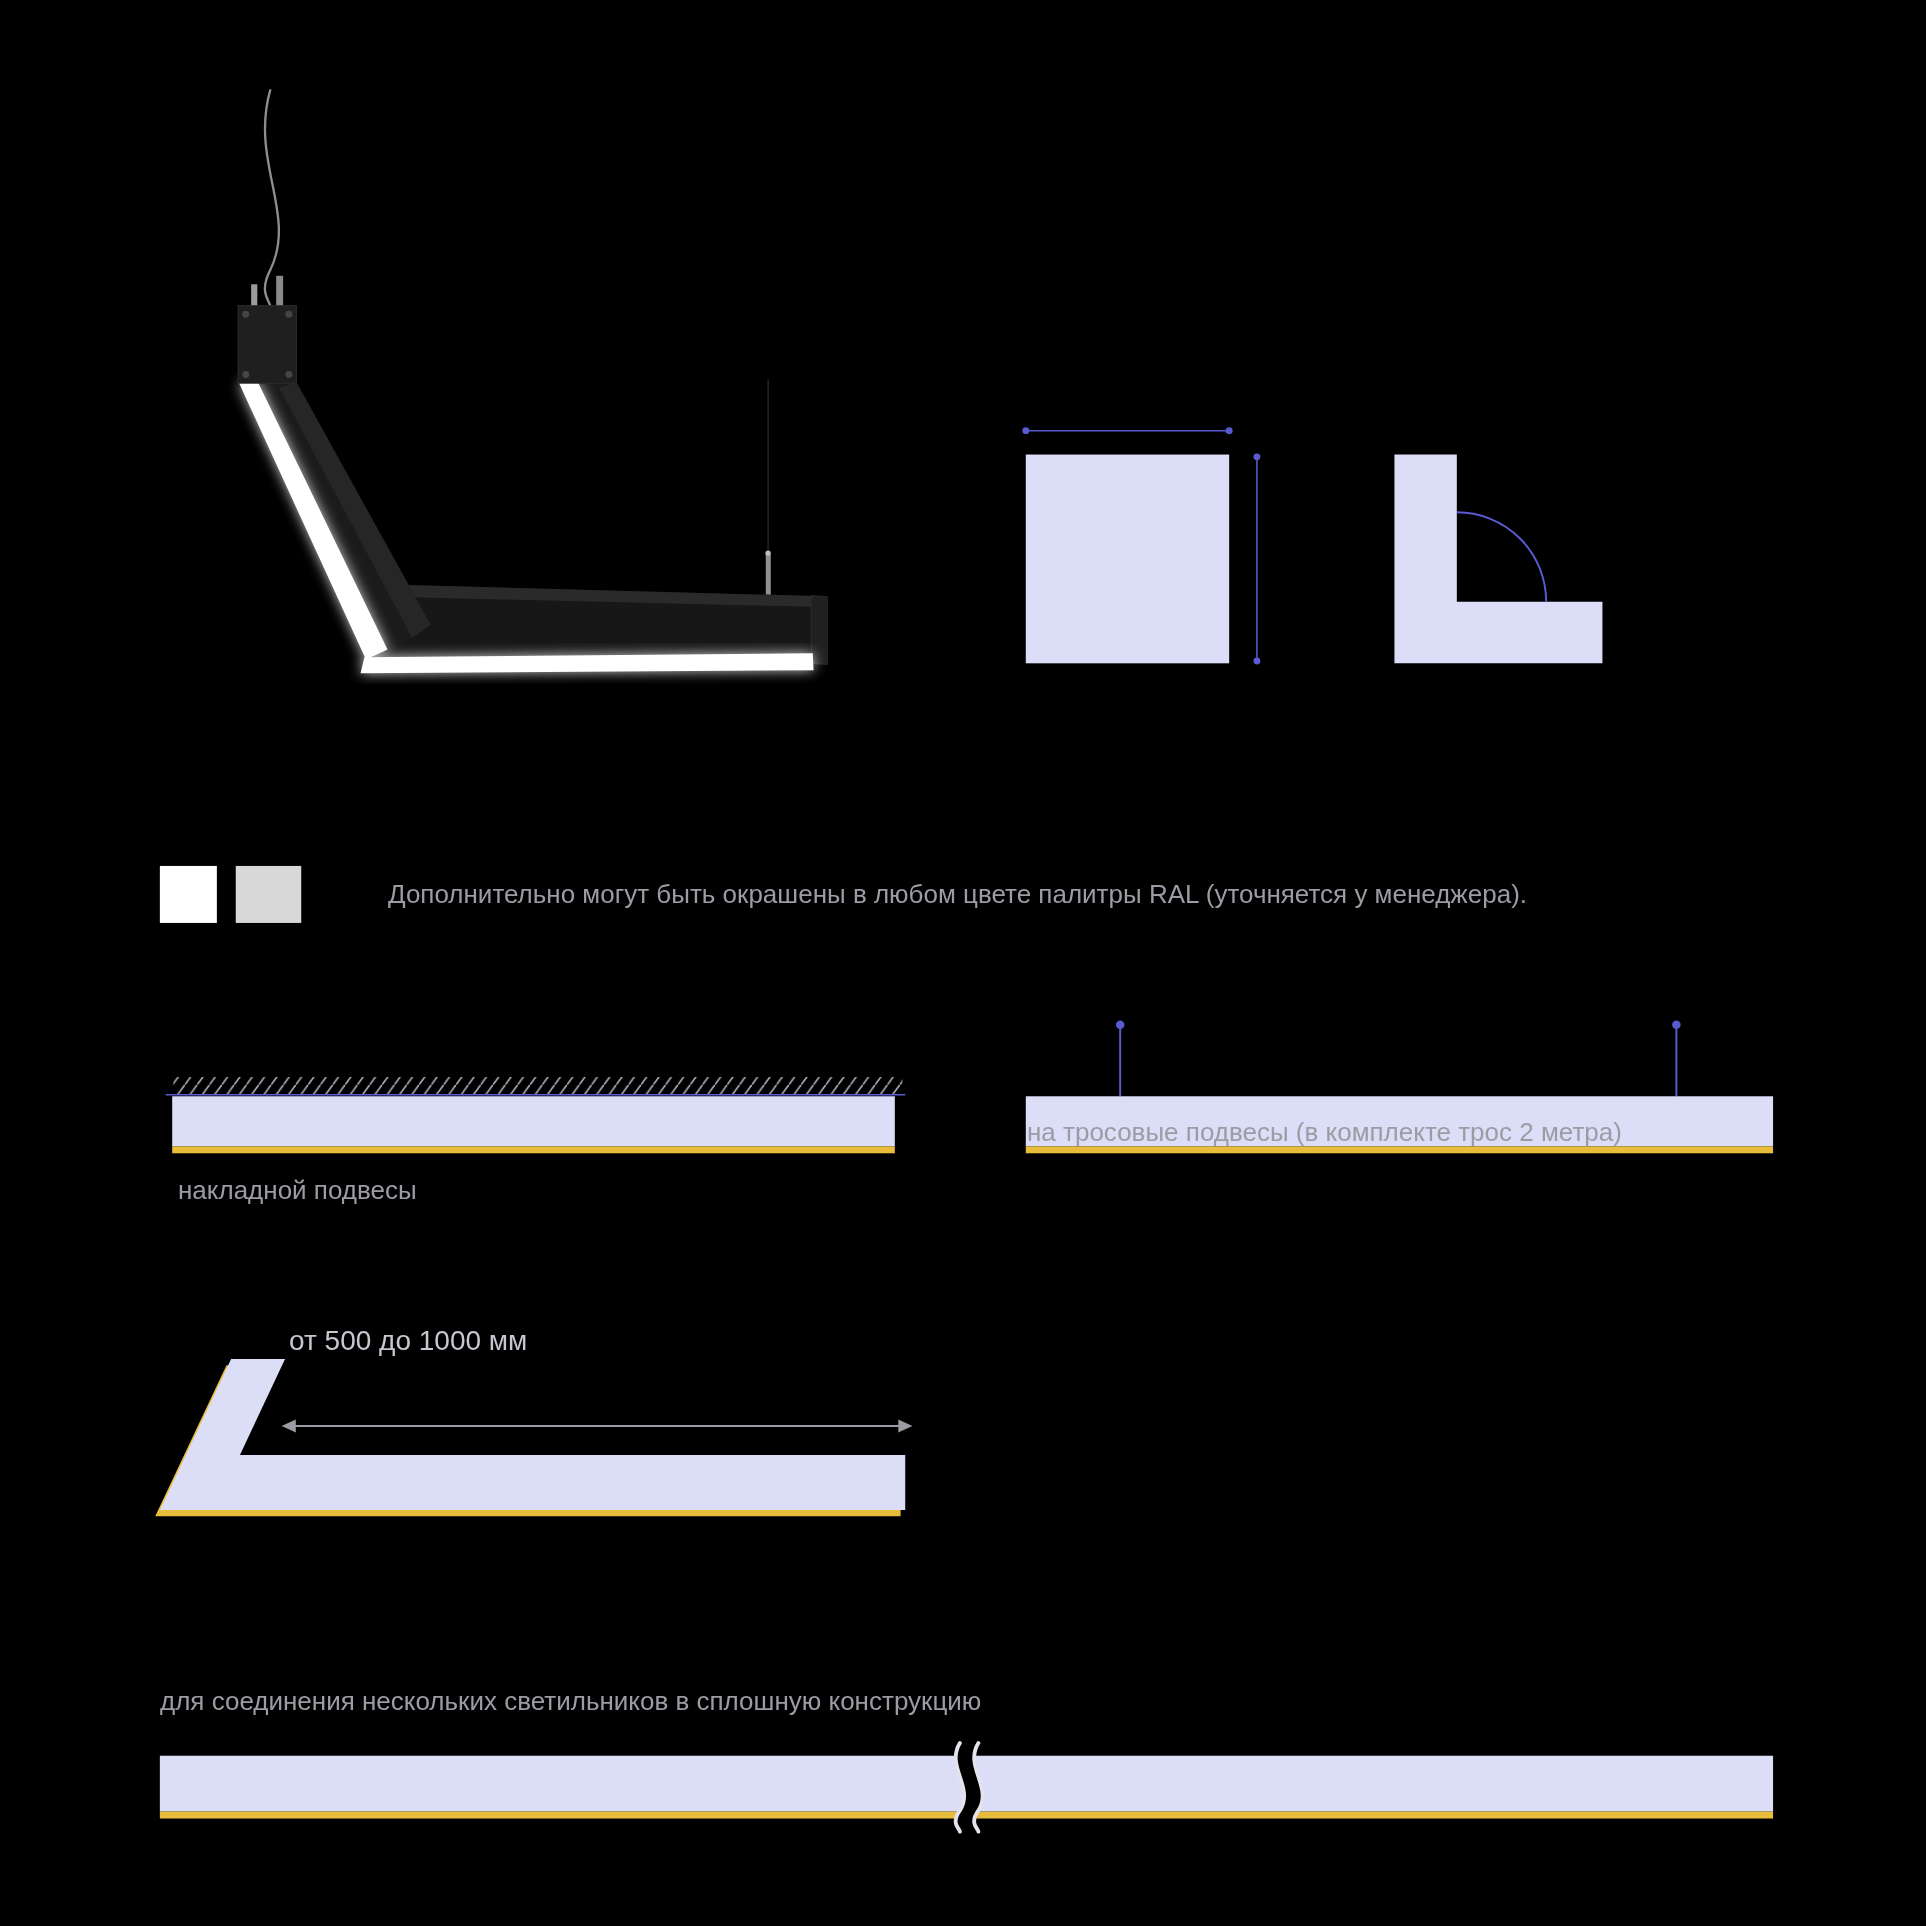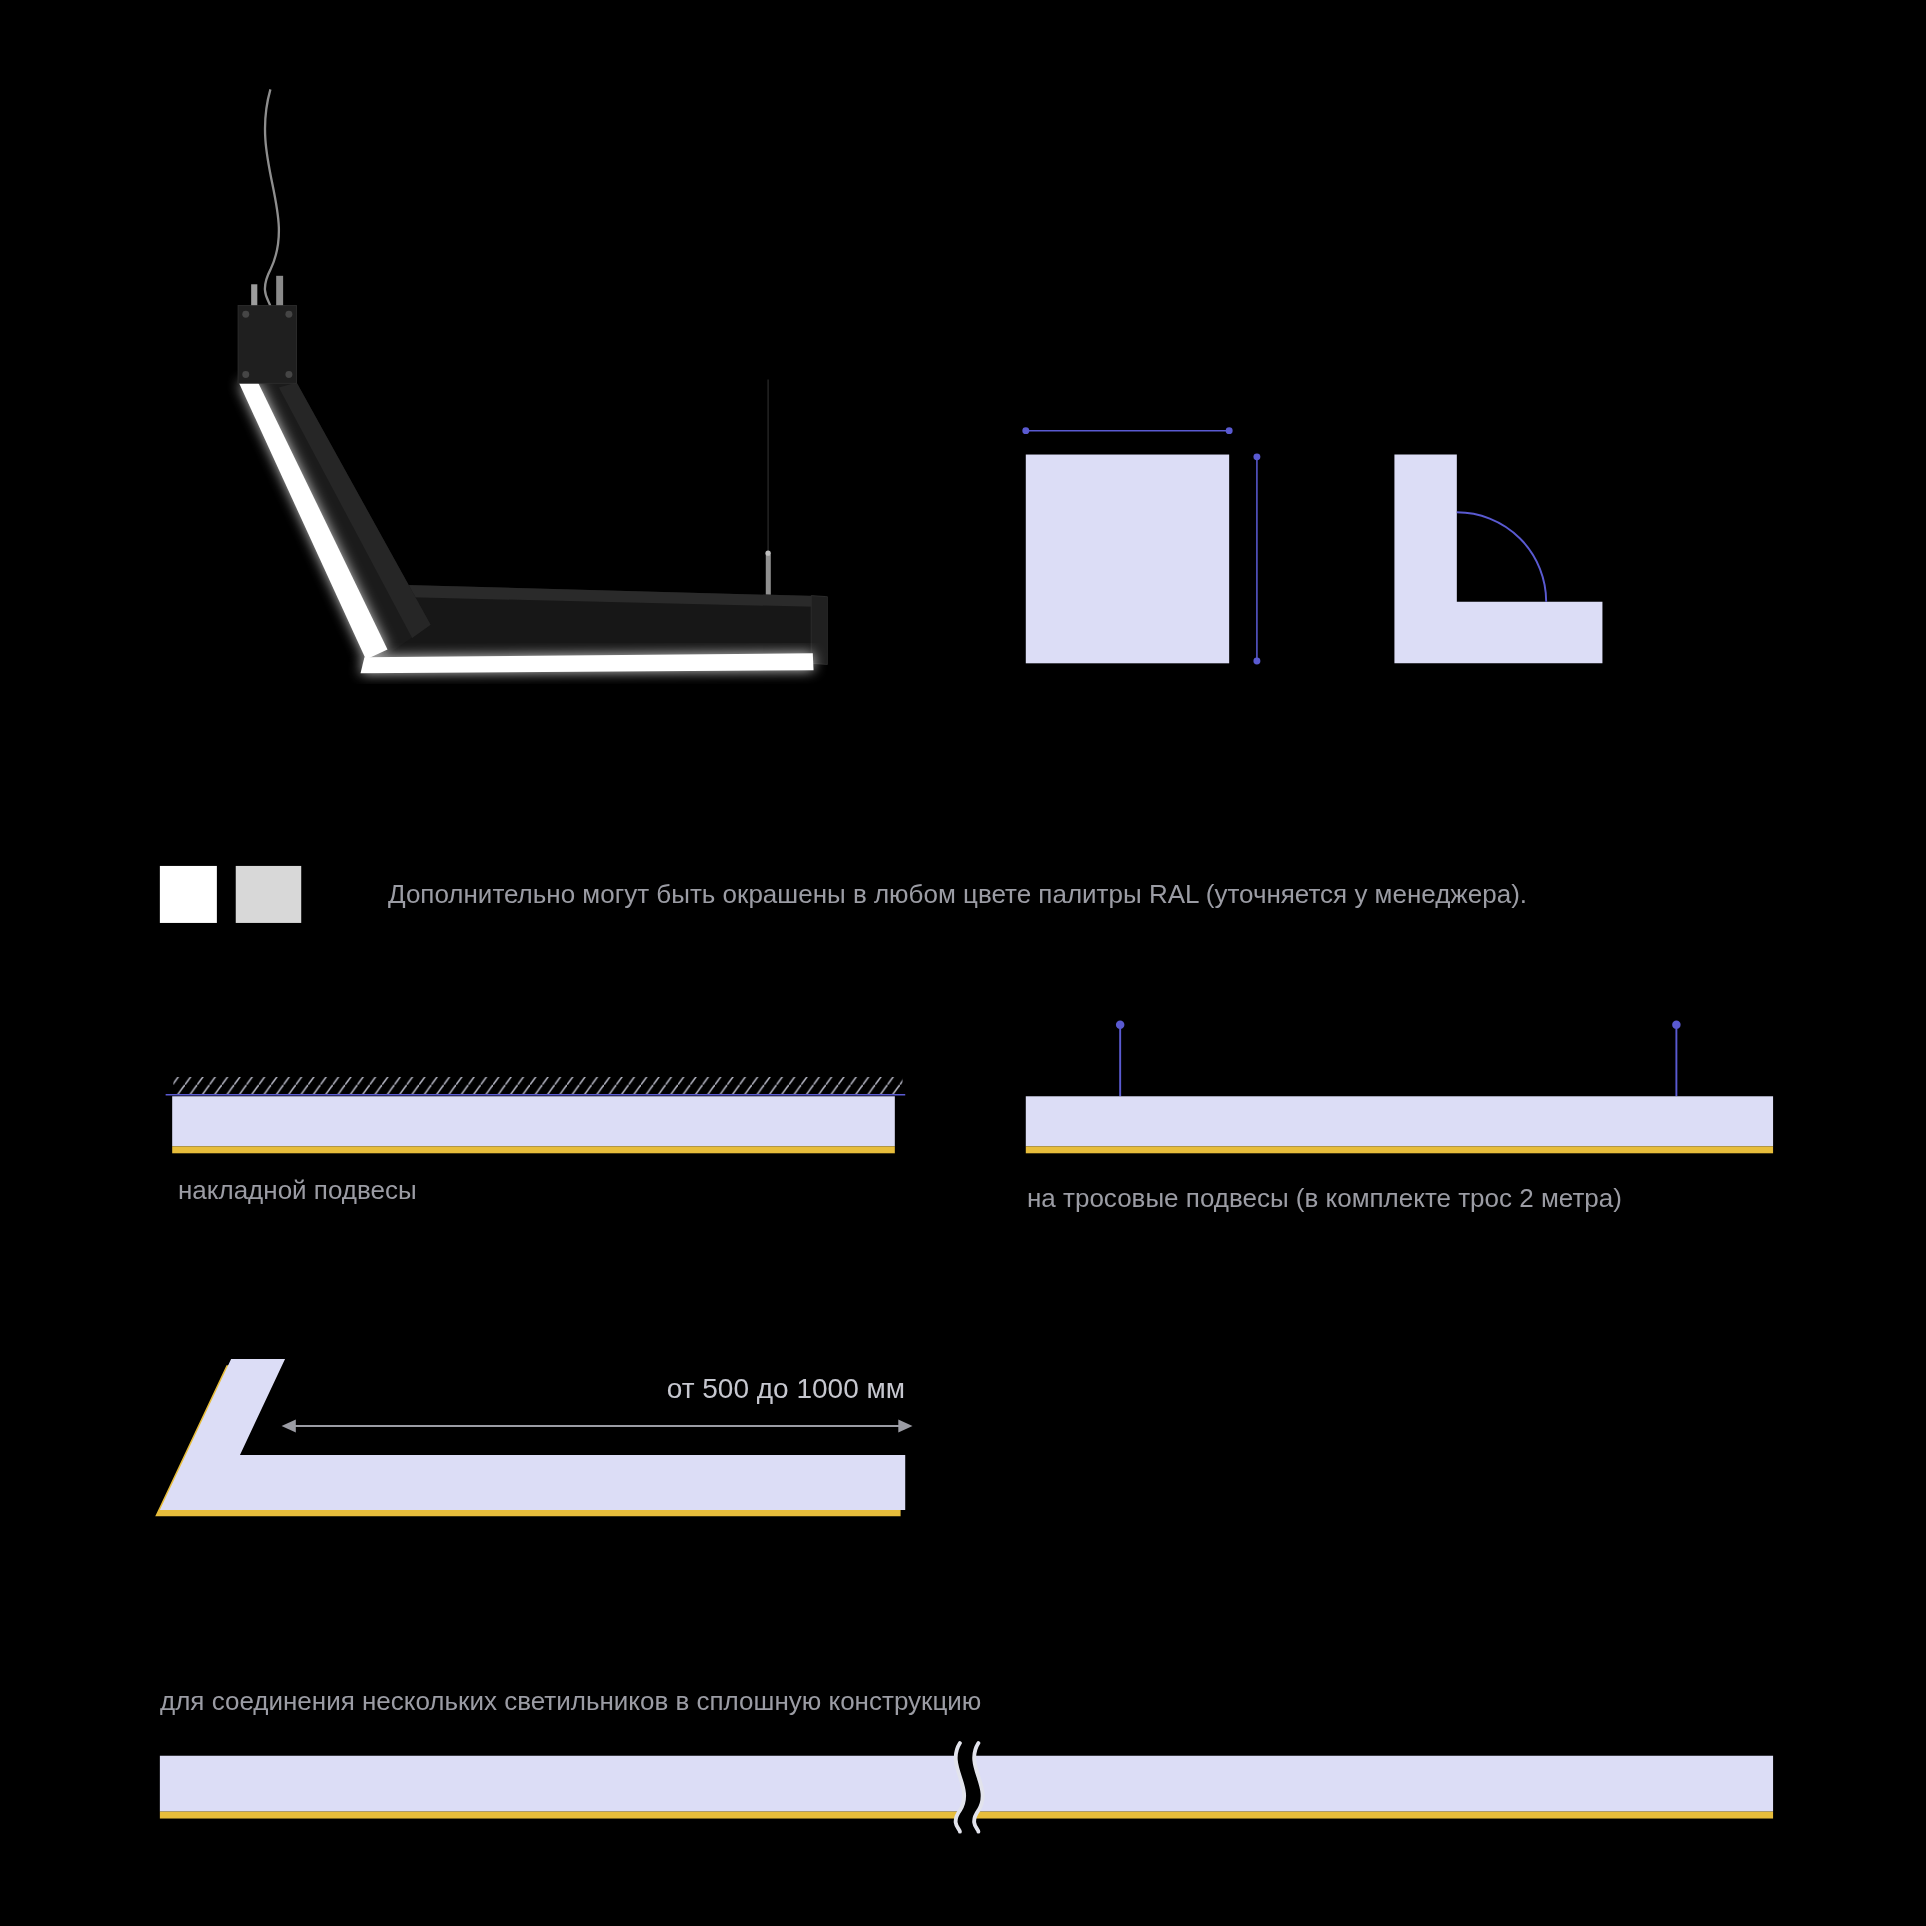--- a/index.html
+++ b/index.html
@@ -25,25 +25,25 @@
     font-size: 26px;
     line-height: 1.25;
     white-space: nowrap;
   }
   .label-light {
     color: var(--light);
     font-size: 28px;
   }
   .ral-note { left: 388px; top: 878px; }
   .surface-label { left: 178px; top: 1174px; }
-  .cable-label { left: 1027px; top: 1182px; text-align: center; }
+  .cable-label { left: 1027px; top: 1116px; text-align: center; }
   .length-label {
-    left: 289px; top: 1371px;
+    left: 289px; top: 1323px;
     width: 616px;
-    text-align: right;
+    text-align: left;
     white-space: nowrap;
   }
   .connection-note { left: 160px; top: 1685px; }
 </style>
 </head>
 <body>
 
 <svg class="stage-svg" viewBox="0 0 5000 5000">
   <defs>
     <pattern id="hatch" width="32" height="44" patternUnits="userSpaceOnUse">

